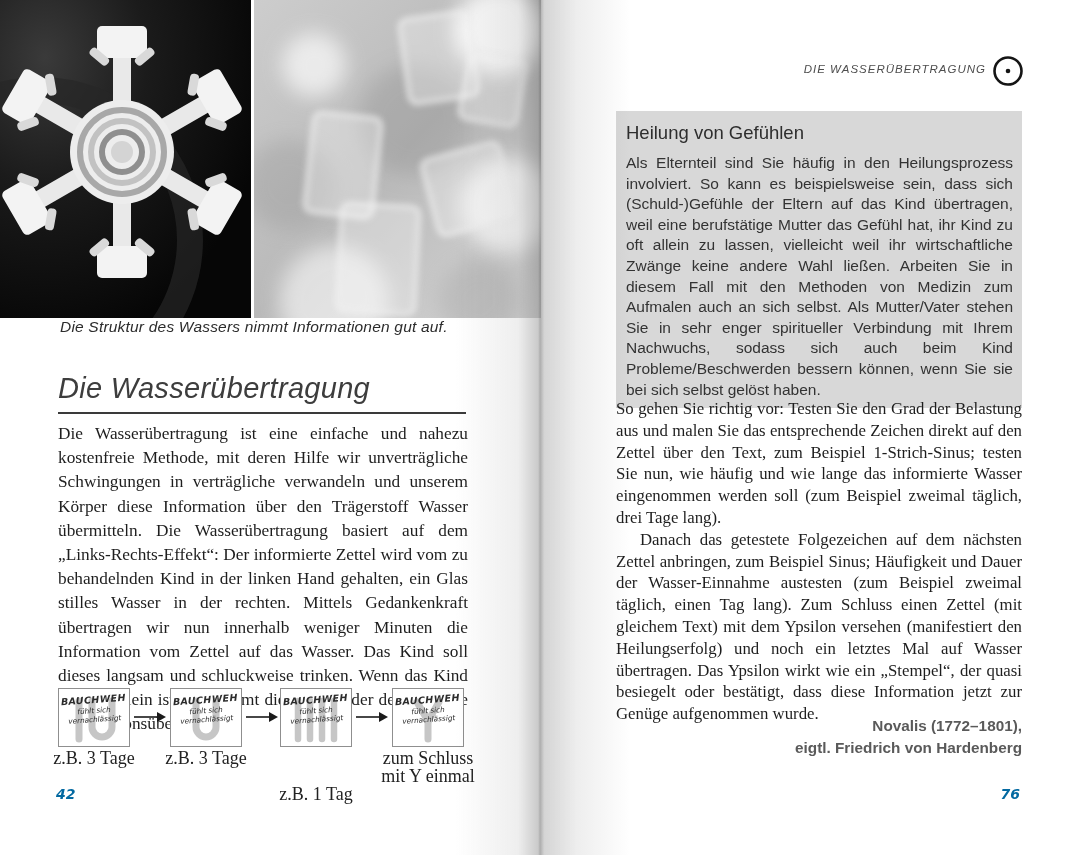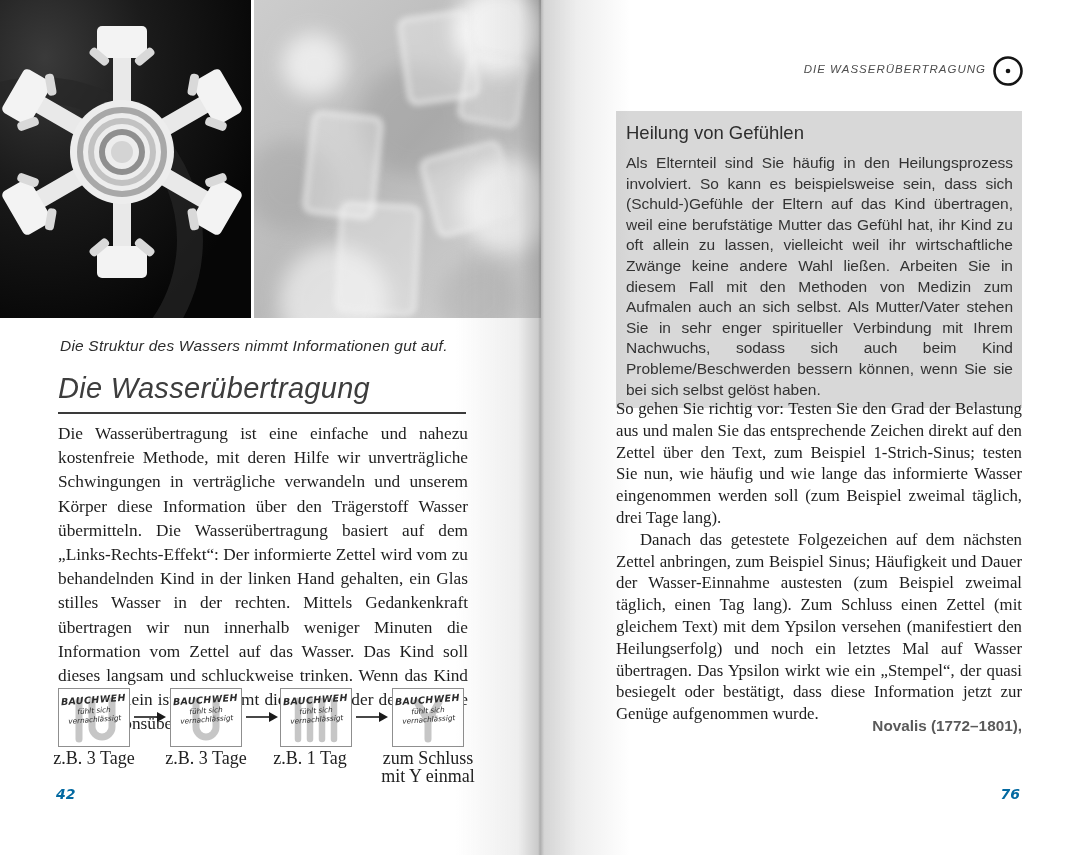--- a/index.html
+++ b/index.html
@@ -6,21 +6,21 @@
   body{
     width:1080px;height:855px;position:relative;overflow:hidden;
     background:#ffffff;font-family:"Liberation Sans",sans-serif;
   }
   .abs{position:absolute;}
   
   .photo{position:absolute;top:0;overflow:hidden;}
   .photo svg{display:block;width:100%;height:100%;}
   
   .caption{
-    left:60px;top:321px;width:430px;
+    left:60px;top:302px;width:430px;
     font-style:italic;font-size:15.5px;color:#2c2c2c;letter-spacing:.2px;
   }
   .chapter-heading{
     left:58px;top:372px;width:410px;margin:0;
     font-weight:400;font-style:italic;font-size:29px;color:#3d3d3d;letter-spacing:.3px;
   }
   .heading-rule{left:58px;top:412px;width:408px;border-top:2px solid #3a3a3a;height:0;}
   .left-body{
     left:58px;top:422px;width:410px;margin:0;
     font-family:"Liberation Serif",serif;font-size:17.3px;line-height:24.2px;
@@ -263,21 +263,21 @@
         </g>
       </svg>
       <div class="card-script">
         <div class="card-title">BAUCHWEH</div>
         <div class="card-sub">fühlt sich vernachlässigt</div>
       </div>
     </div>
 
     <div class="card-label" style="left:39px;">z.B. 3 Tage</div>
     <div class="card-label" style="left:151px;">z.B. 3 Tage</div>
-    <div class="card-label" style="left:255px;">z.B. 1 Tag</div>
+    <div class="card-label" style="left:261px;margin-top:36px;">z.B. 1 Tag</div>
     <div class="card-label" style="left:373px;">zum Schluss mit Y einmal</div>
   </div>
 
   <div class="abs pagenum" style="left:56px;top:786px;">42</div>
 </section>
 
 <section>
 
   <div class="abs running-header">DIE WASSERÜBERTRAGUNG</div>
 
@@ -290,17 +290,18 @@
   <div class="abs infobox-b">Als Elternteil sind Sie häufig in den Heilungsprozess involviert. So kann es beispielsweise sein, dass sich (Schuld-)Gefühle der Eltern auf das Kind übertragen, weil eine berufstätige Mutter das Gefühl hat, ihr Kind zu oft allein zu lassen, vielleicht weil ihr wirtschaftliche Zwänge keine andere Wahl ließen. Arbeiten Sie in diesem Fall mit den Methoden von Medizin zum Aufmalen auch an sich selbst. Als Mutter/Vater stehen Sie in sehr enger spiritueller Verbindung mit Ihrem Nachwuchs, sodass sich auch beim Kind Probleme/Beschwerden bessern können, wenn Sie sie bei sich selbst gelöst haben.</div>
 
   <div class="abs right-paras">
     <p>So gehen Sie richtig vor: Testen Sie den Grad der Belastung aus und malen Sie das entsprechende Zeichen direkt auf den Zettel über den Text, zum Beispiel 1-Strich-Sinus; testen Sie nun, wie häufig und wie lange das informierte Wasser eingenommen werden soll (zum Beispiel zweimal täglich, drei Tage lang).</p>
     <p>Danach das getestete Folgezeichen auf dem nächsten Zettel anbringen, zum Beispiel Sinus; Häufigkeit und Dauer der Wasser-Einnahme austesten (zum Beispiel zweimal täglich, einen Tag lang). Zum Schluss einen Zettel (mit gleichem Text) mit dem Ypsilon versehen (manifestiert den Heilungserfolg) und noch ein letztes Mal auf Wasser übertragen. Das Ypsilon wirkt wie ein „Stempel“, der quasi besiegelt oder bestätigt, dass diese Information jetzt zur Genüge aufgenommen wurde.</p>
   </div>
 
   <div class="abs quote-block">
     <div class="quote-attr">
       <div>Novalis (1772–1801),</div>
+      <div>eigtl. Friedrich von Hardenberg</div>
     </div>
   </div>
 
   <div class="abs pagenum" style="left:616px;top:786px;width:404px;text-align:right;">76</div>
 </section>
 
 </body></html>

